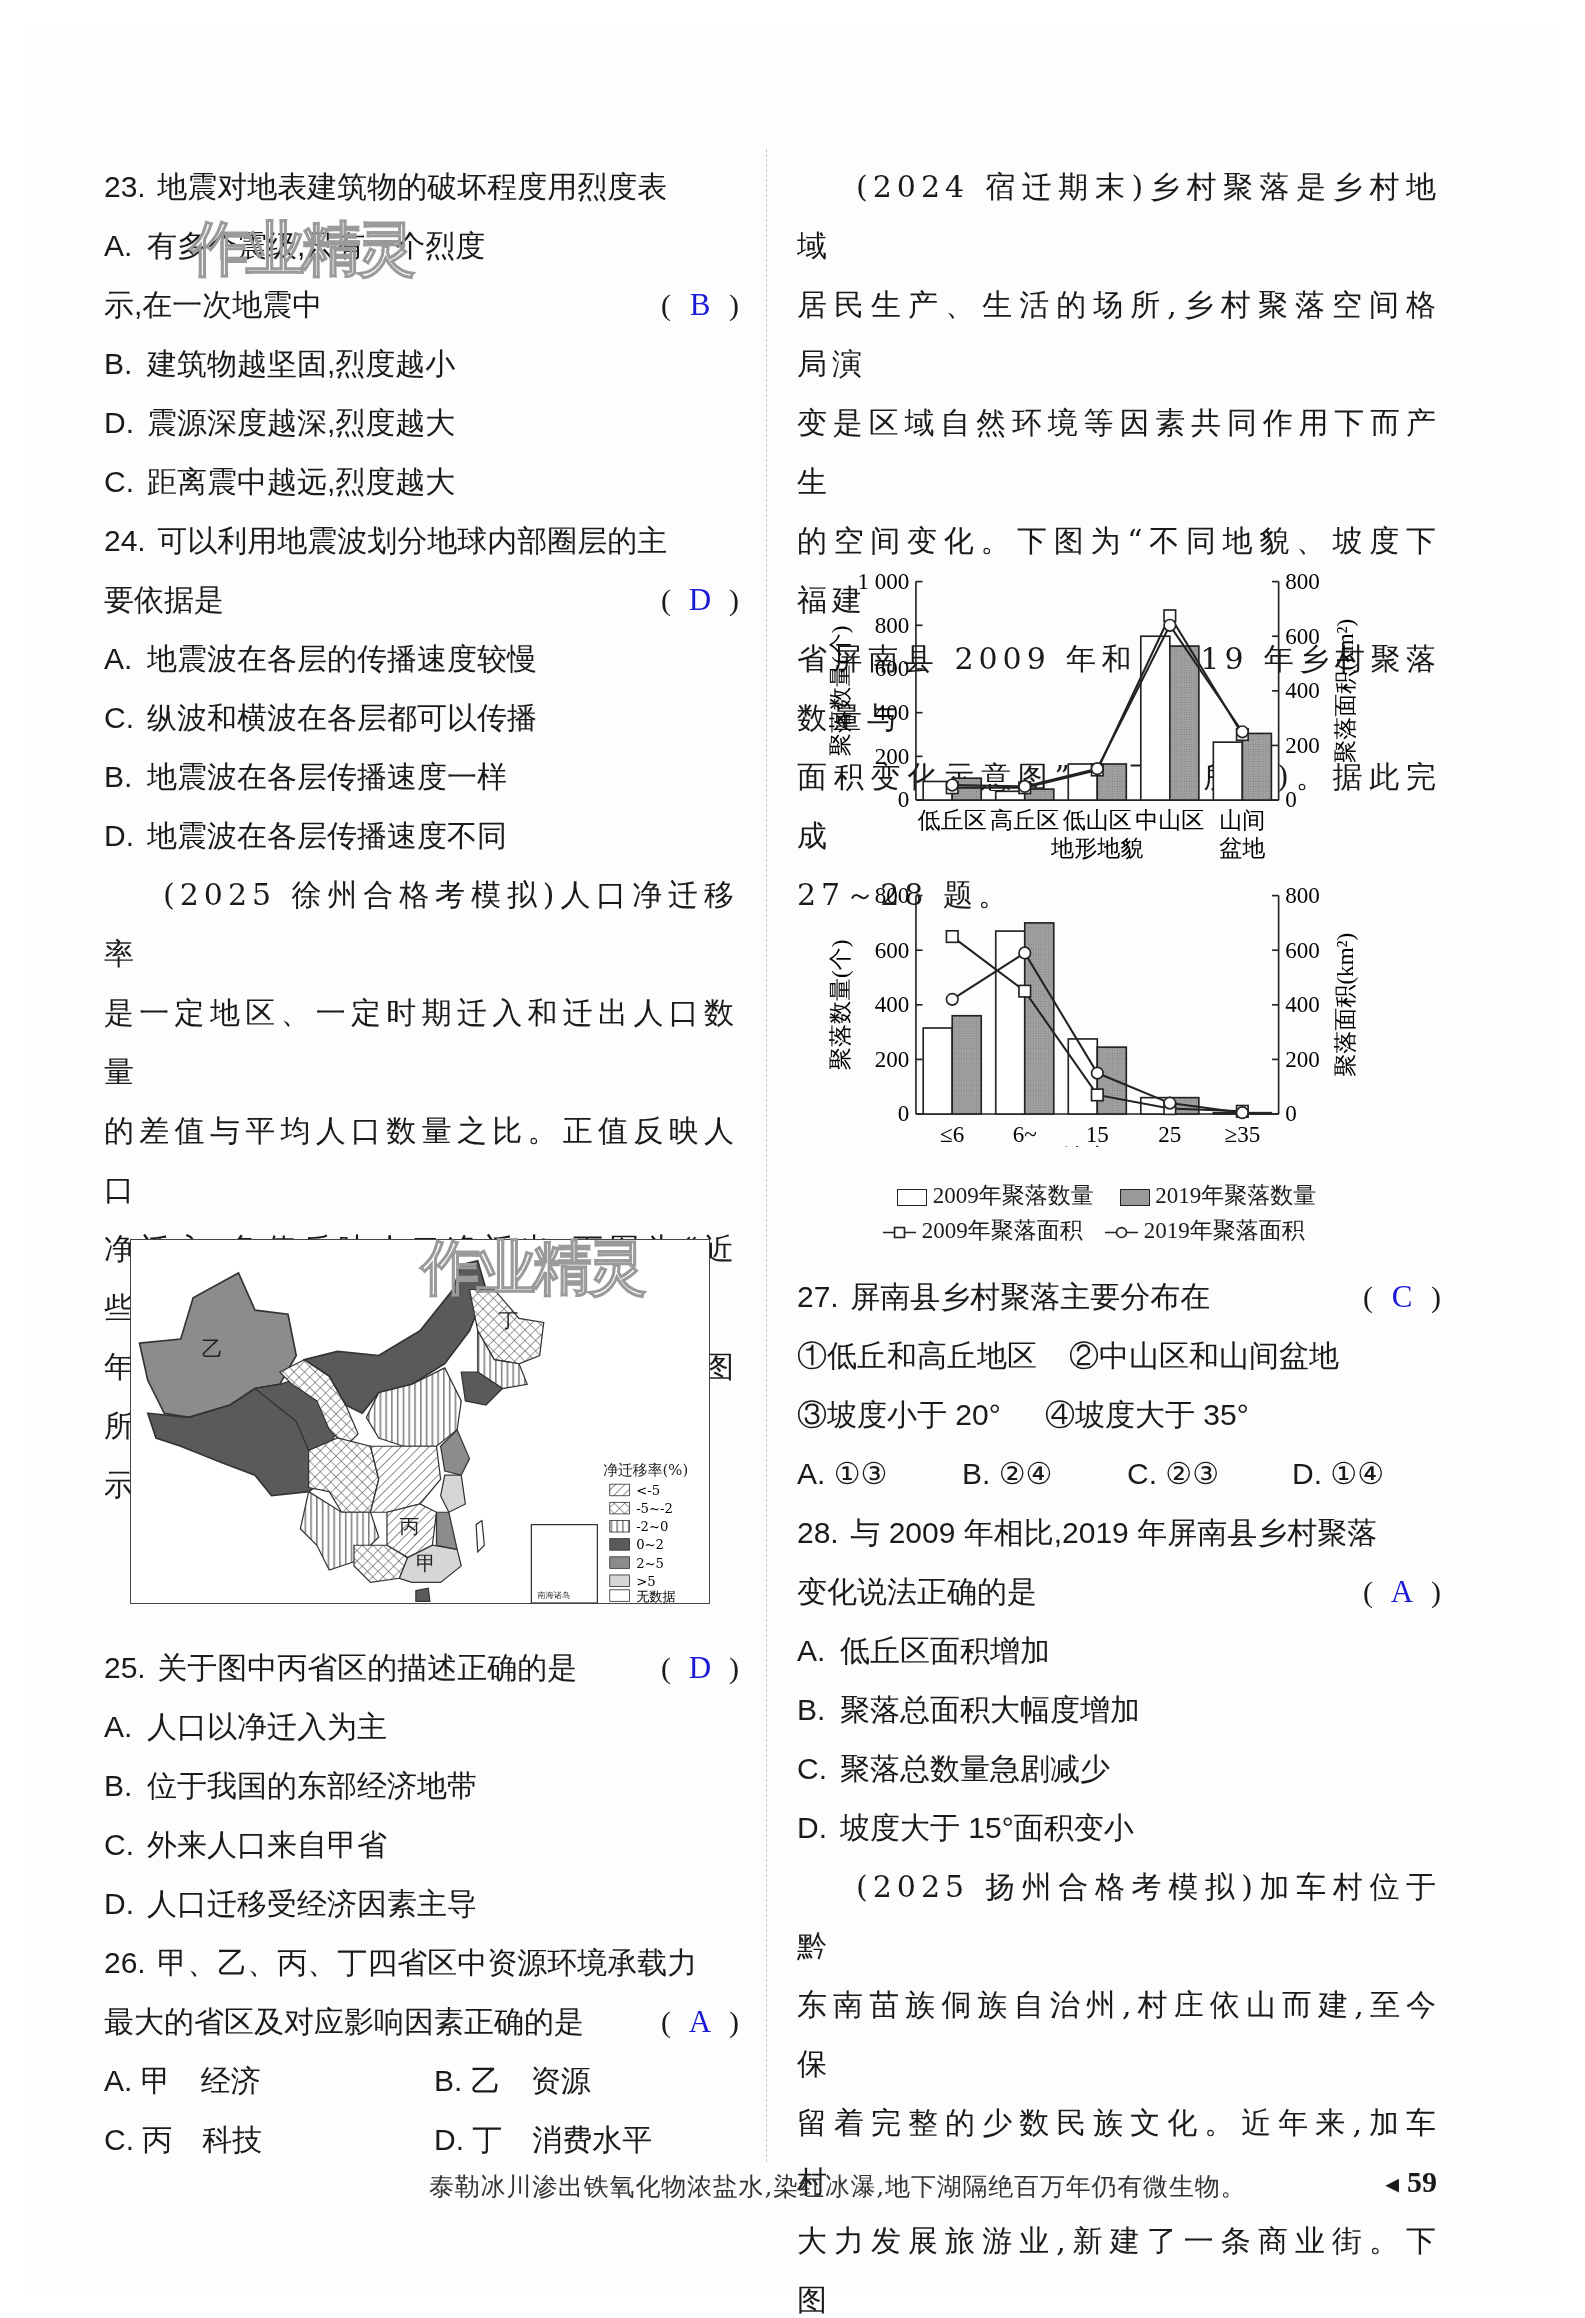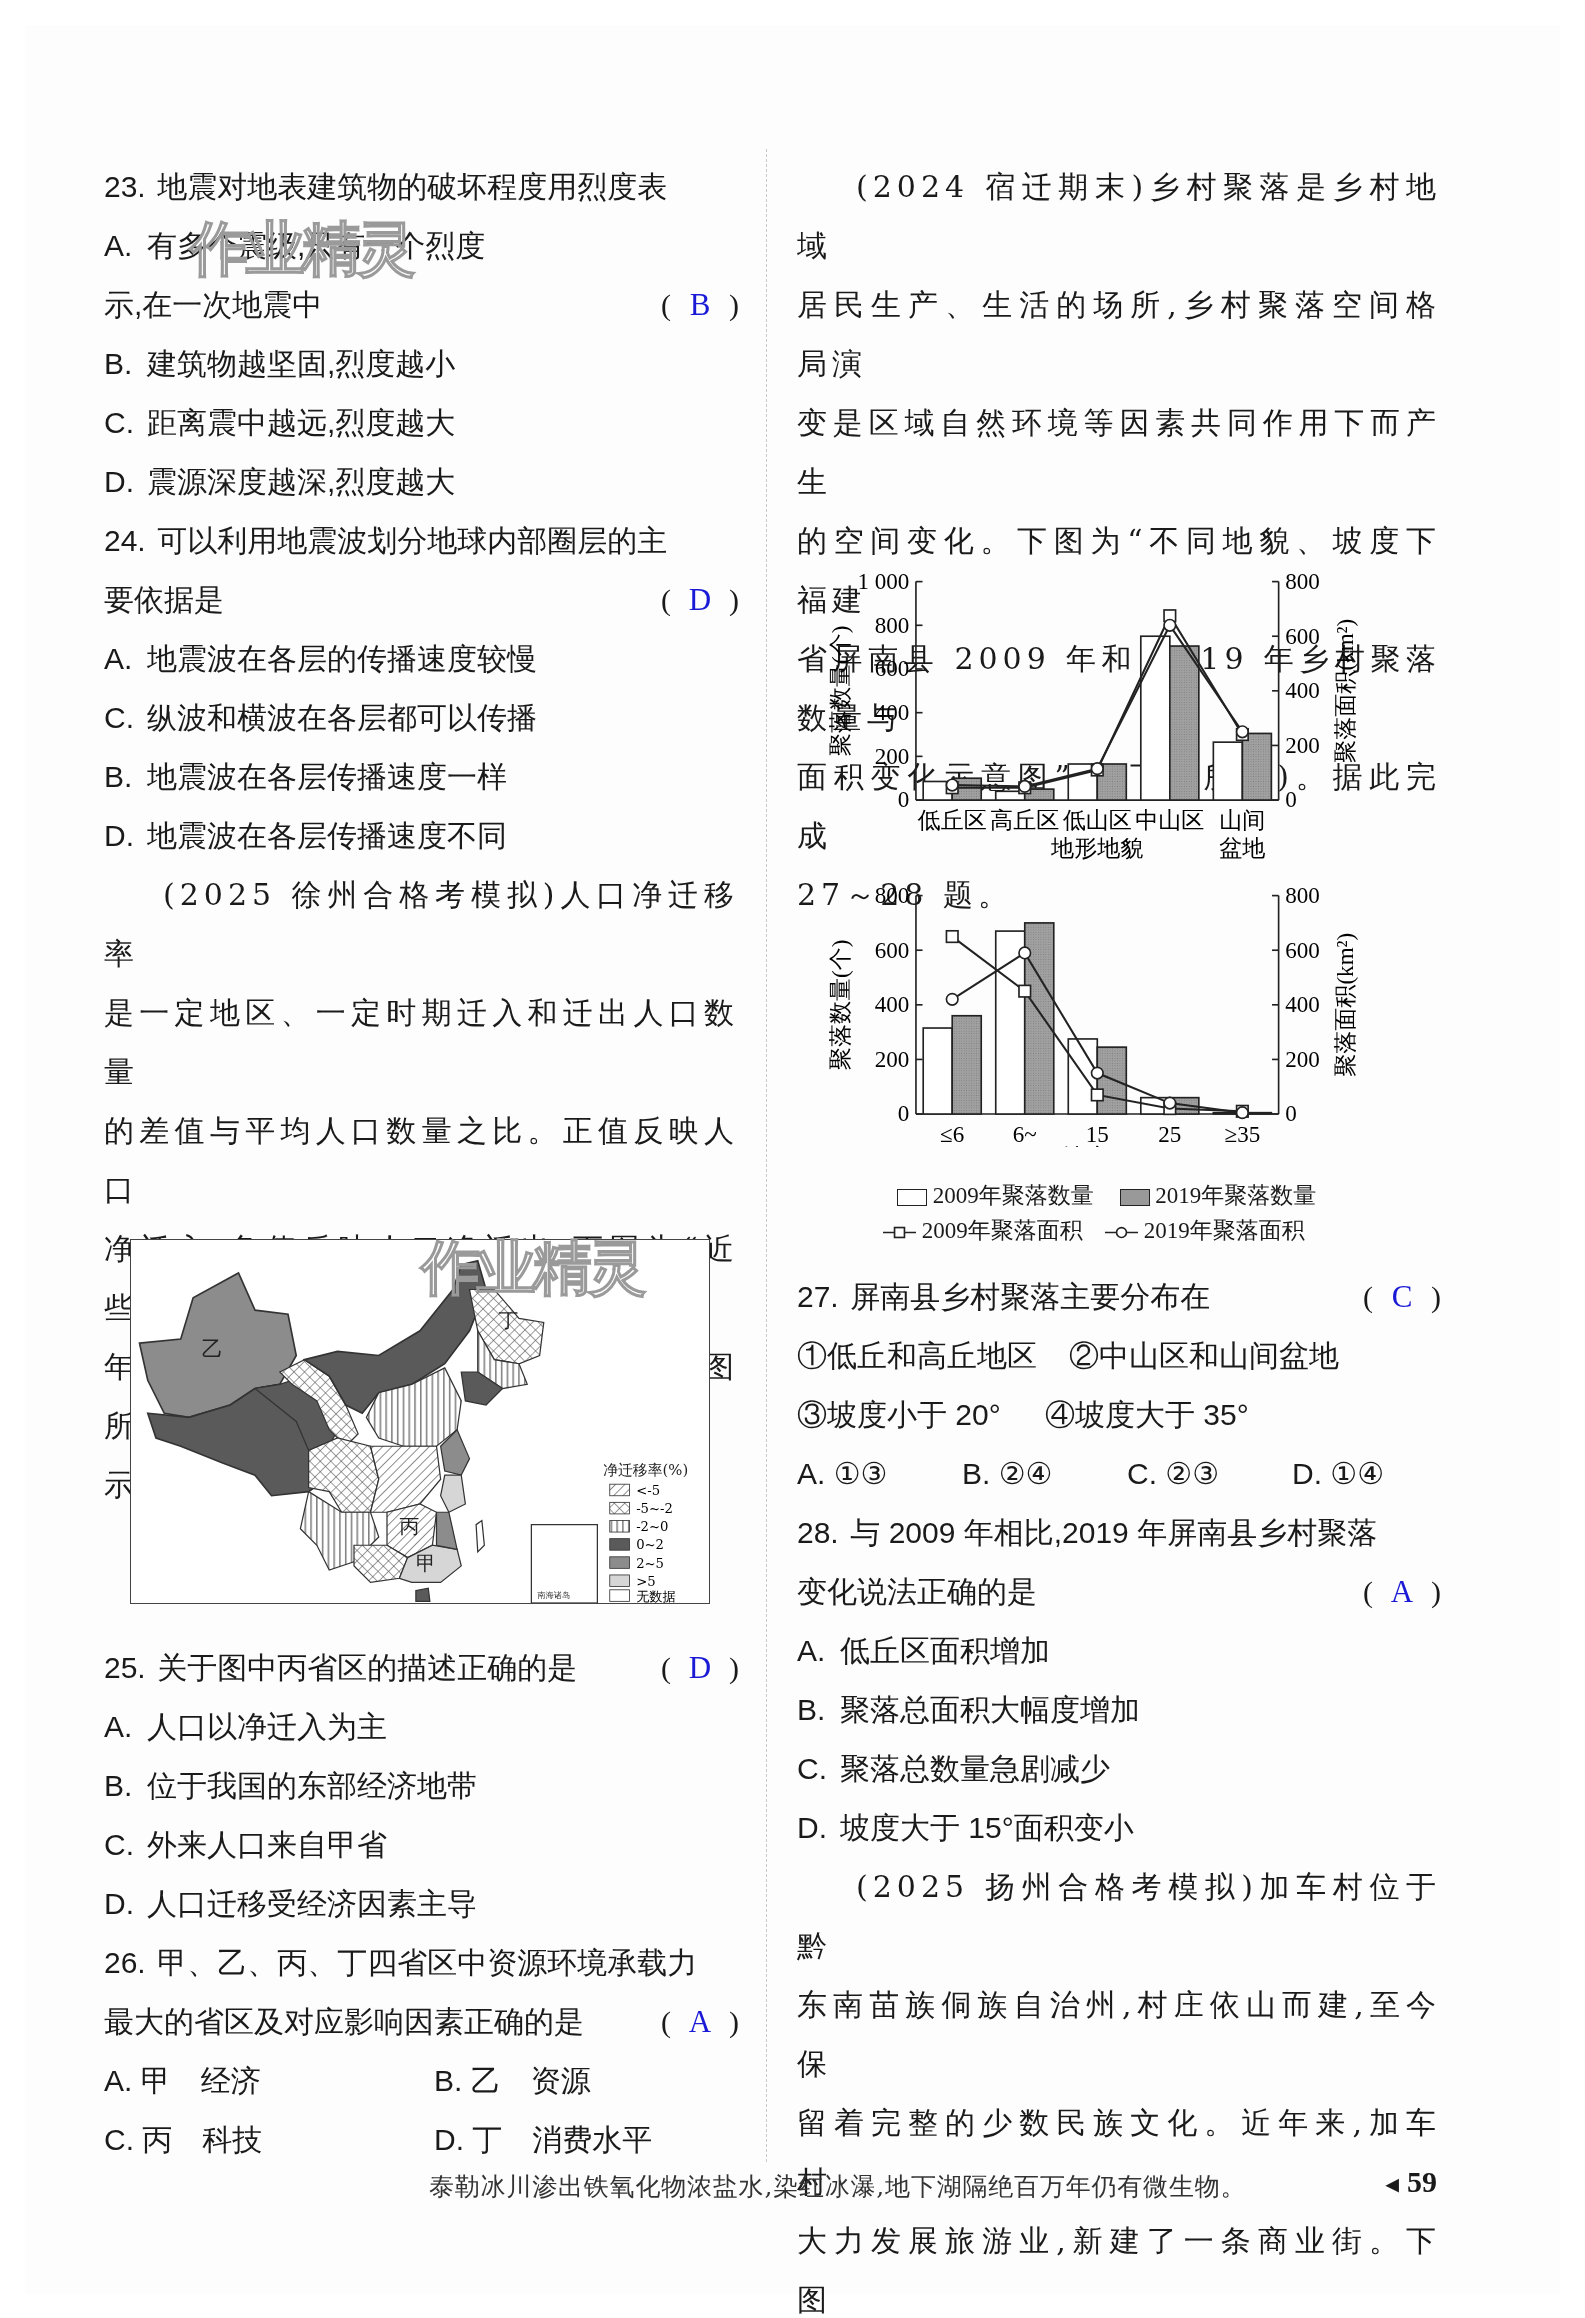--- a/index.html
+++ b/index.html
@@ -40,22 +40,22 @@
 <div class="divider"></div>
 
 <div class="col col-left">
 
   <div>
     <div class="line qstem"><span class="qnum">23.</span><span>地震对地表建筑物的破坏程度用烈度表</span></div>
     <div class="line opt"><span class="lab">A.</span><span>有多个震级,只有一个烈度</span></div>
     <div class="line qstem"><span>示,在一次地震中</span>
       <span class="ansbox">(<span class="ans">B</span>)</span></div>
     <div class="line opt"><span class="lab">B.</span><span>建筑物越坚固,烈度越小</span></div>
+    <div class="line opt"><span class="lab">D.</span><span>震源深度越深,烈度越大</span></div>
     <div class="line opt"><span class="lab">C.</span><span>距离震中越远,烈度越大</span></div>
-    <div class="line opt"><span class="lab">D.</span><span>震源深度越深,烈度越大</span></div>
   </div>
 
   <div>
     <div class="line qstem"><span class="qnum">24.</span><span>可以利用地震波划分地球内部圈层的主</span></div>
     <div class="line qstem"><span>要依据是</span>
       <span class="ansbox">(<span class="ans">D</span>)</span></div>
     <div class="line opt"><span class="lab">A.</span><span>地震波在各层的传播速度较慢</span></div>
     <div class="line opt"><span class="lab">C.</span><span>纵波和横波在各层都可以传播</span></div>
     <div class="line opt"><span class="lab">B.</span><span>地震波在各层传播速度一样</span></div>
     <div class="line opt"><span class="lab">D.</span><span>地震波在各层传播速度不同</span></div>

